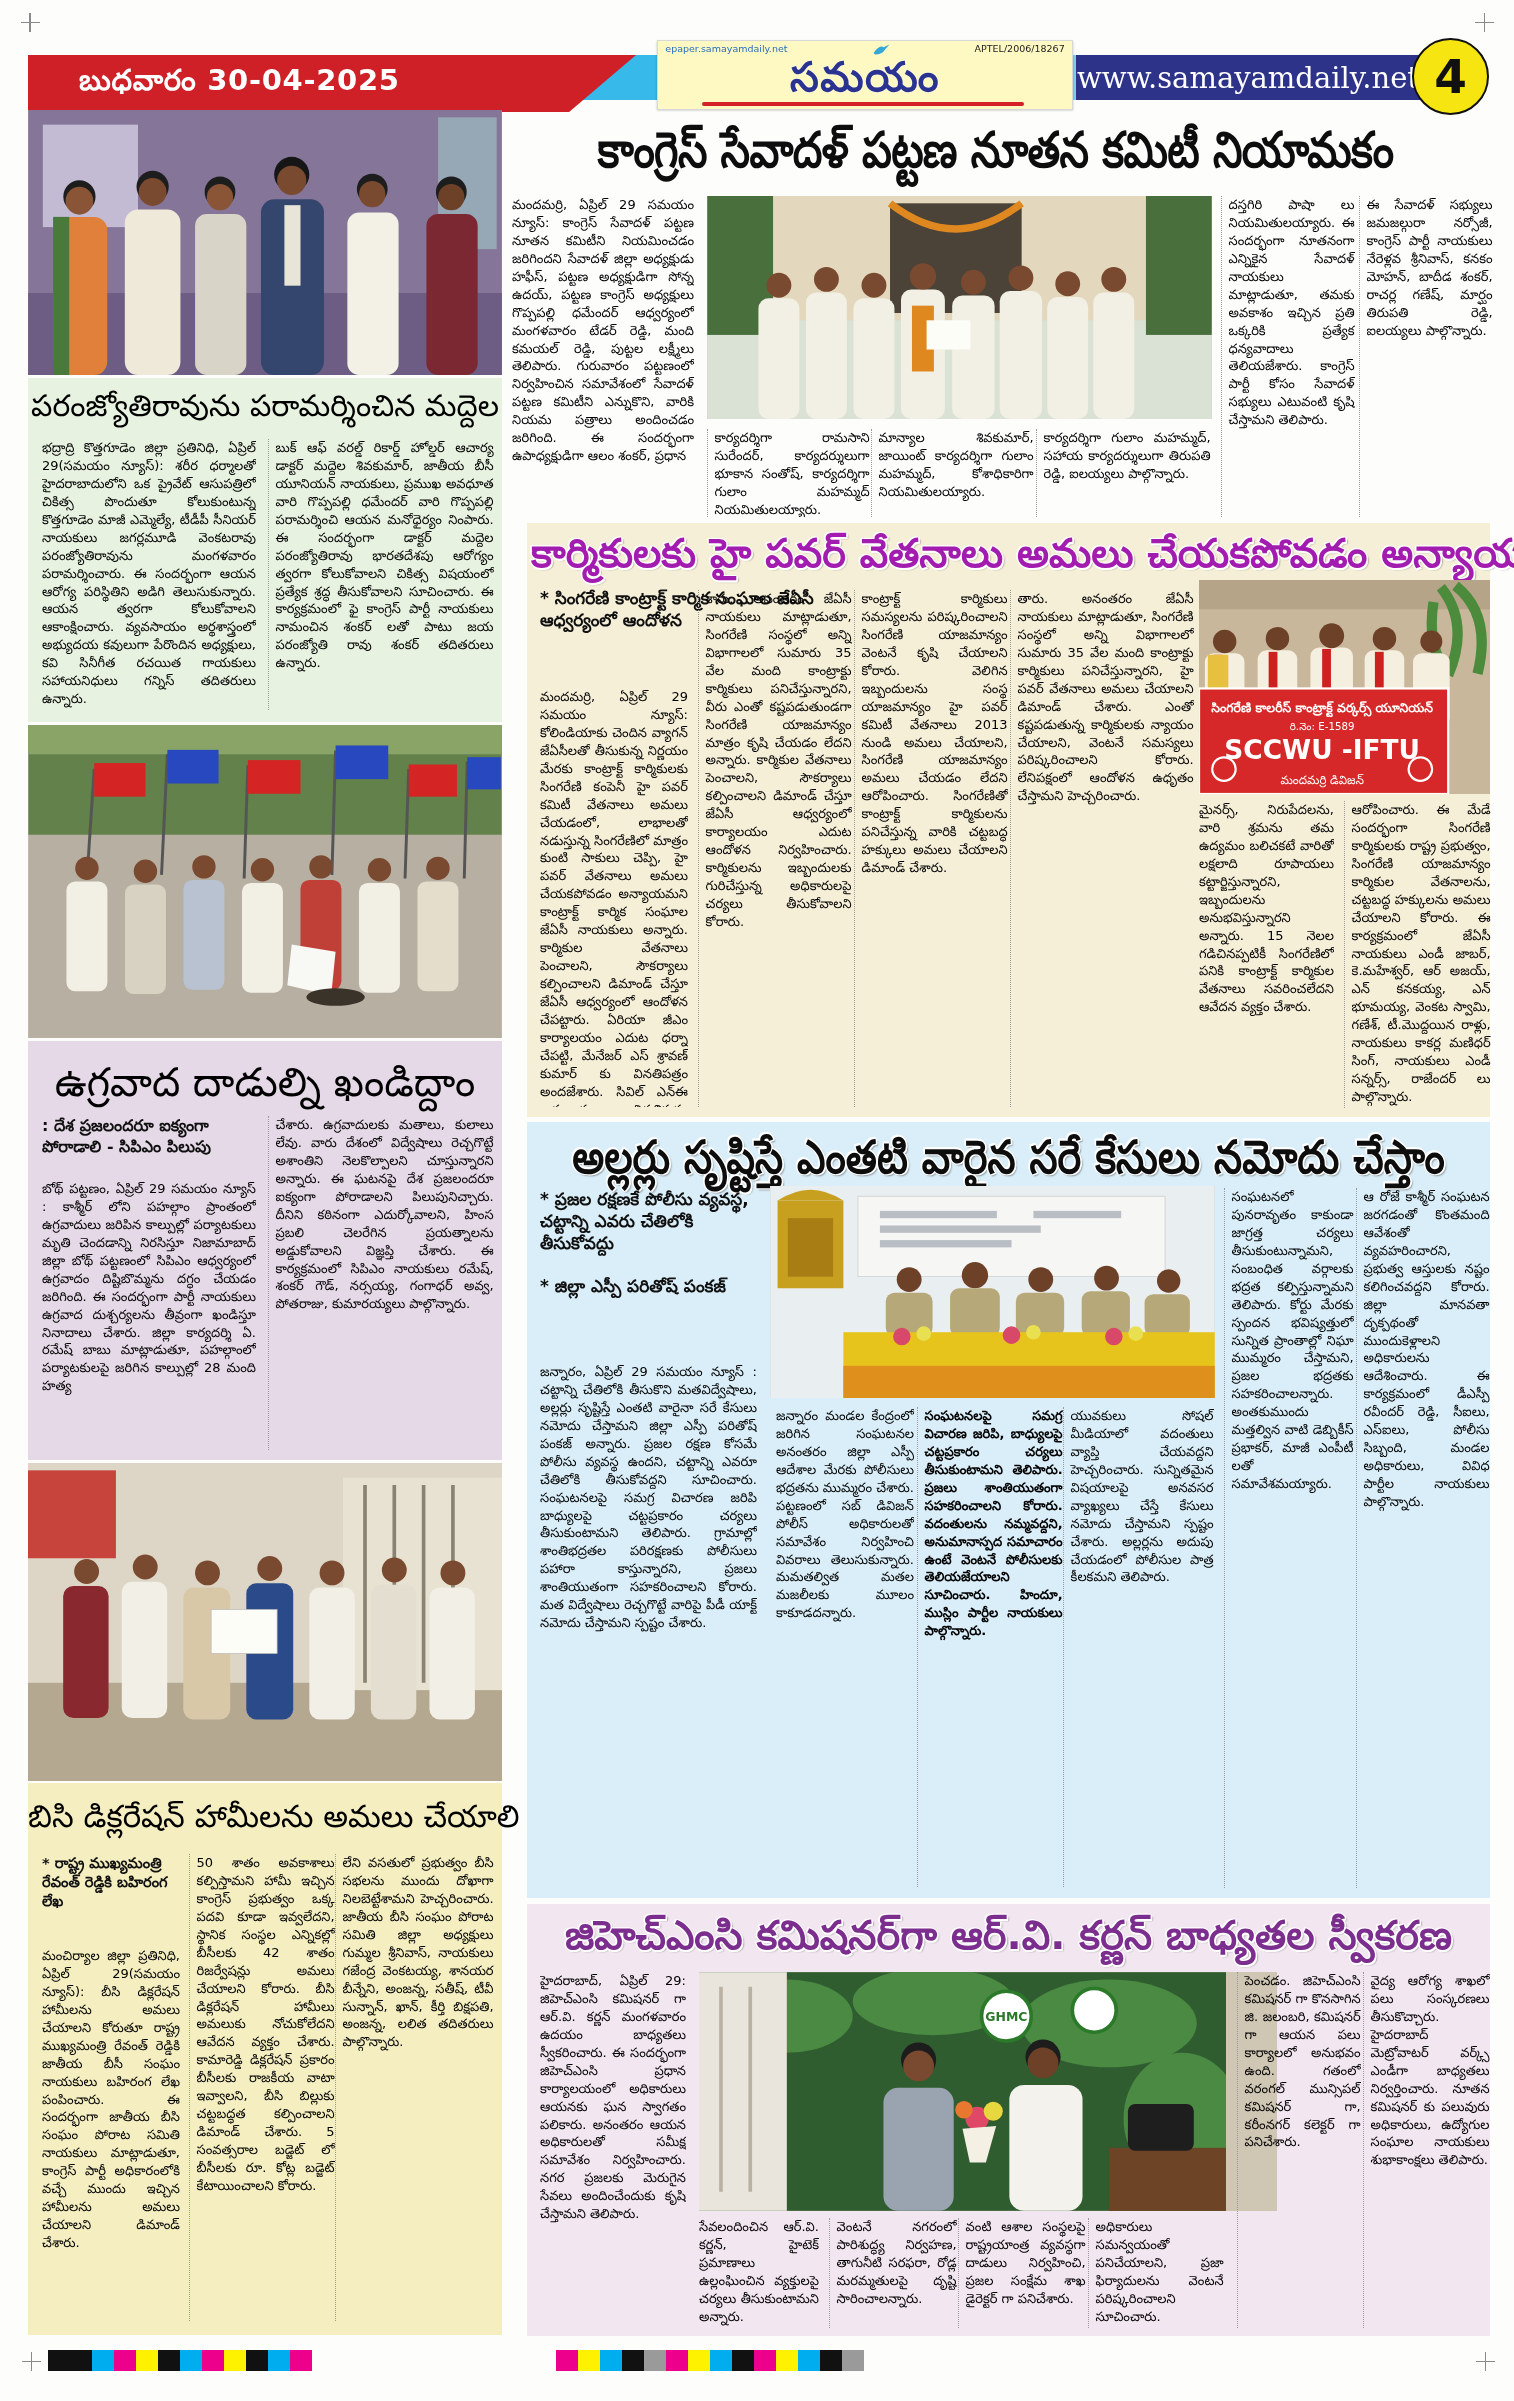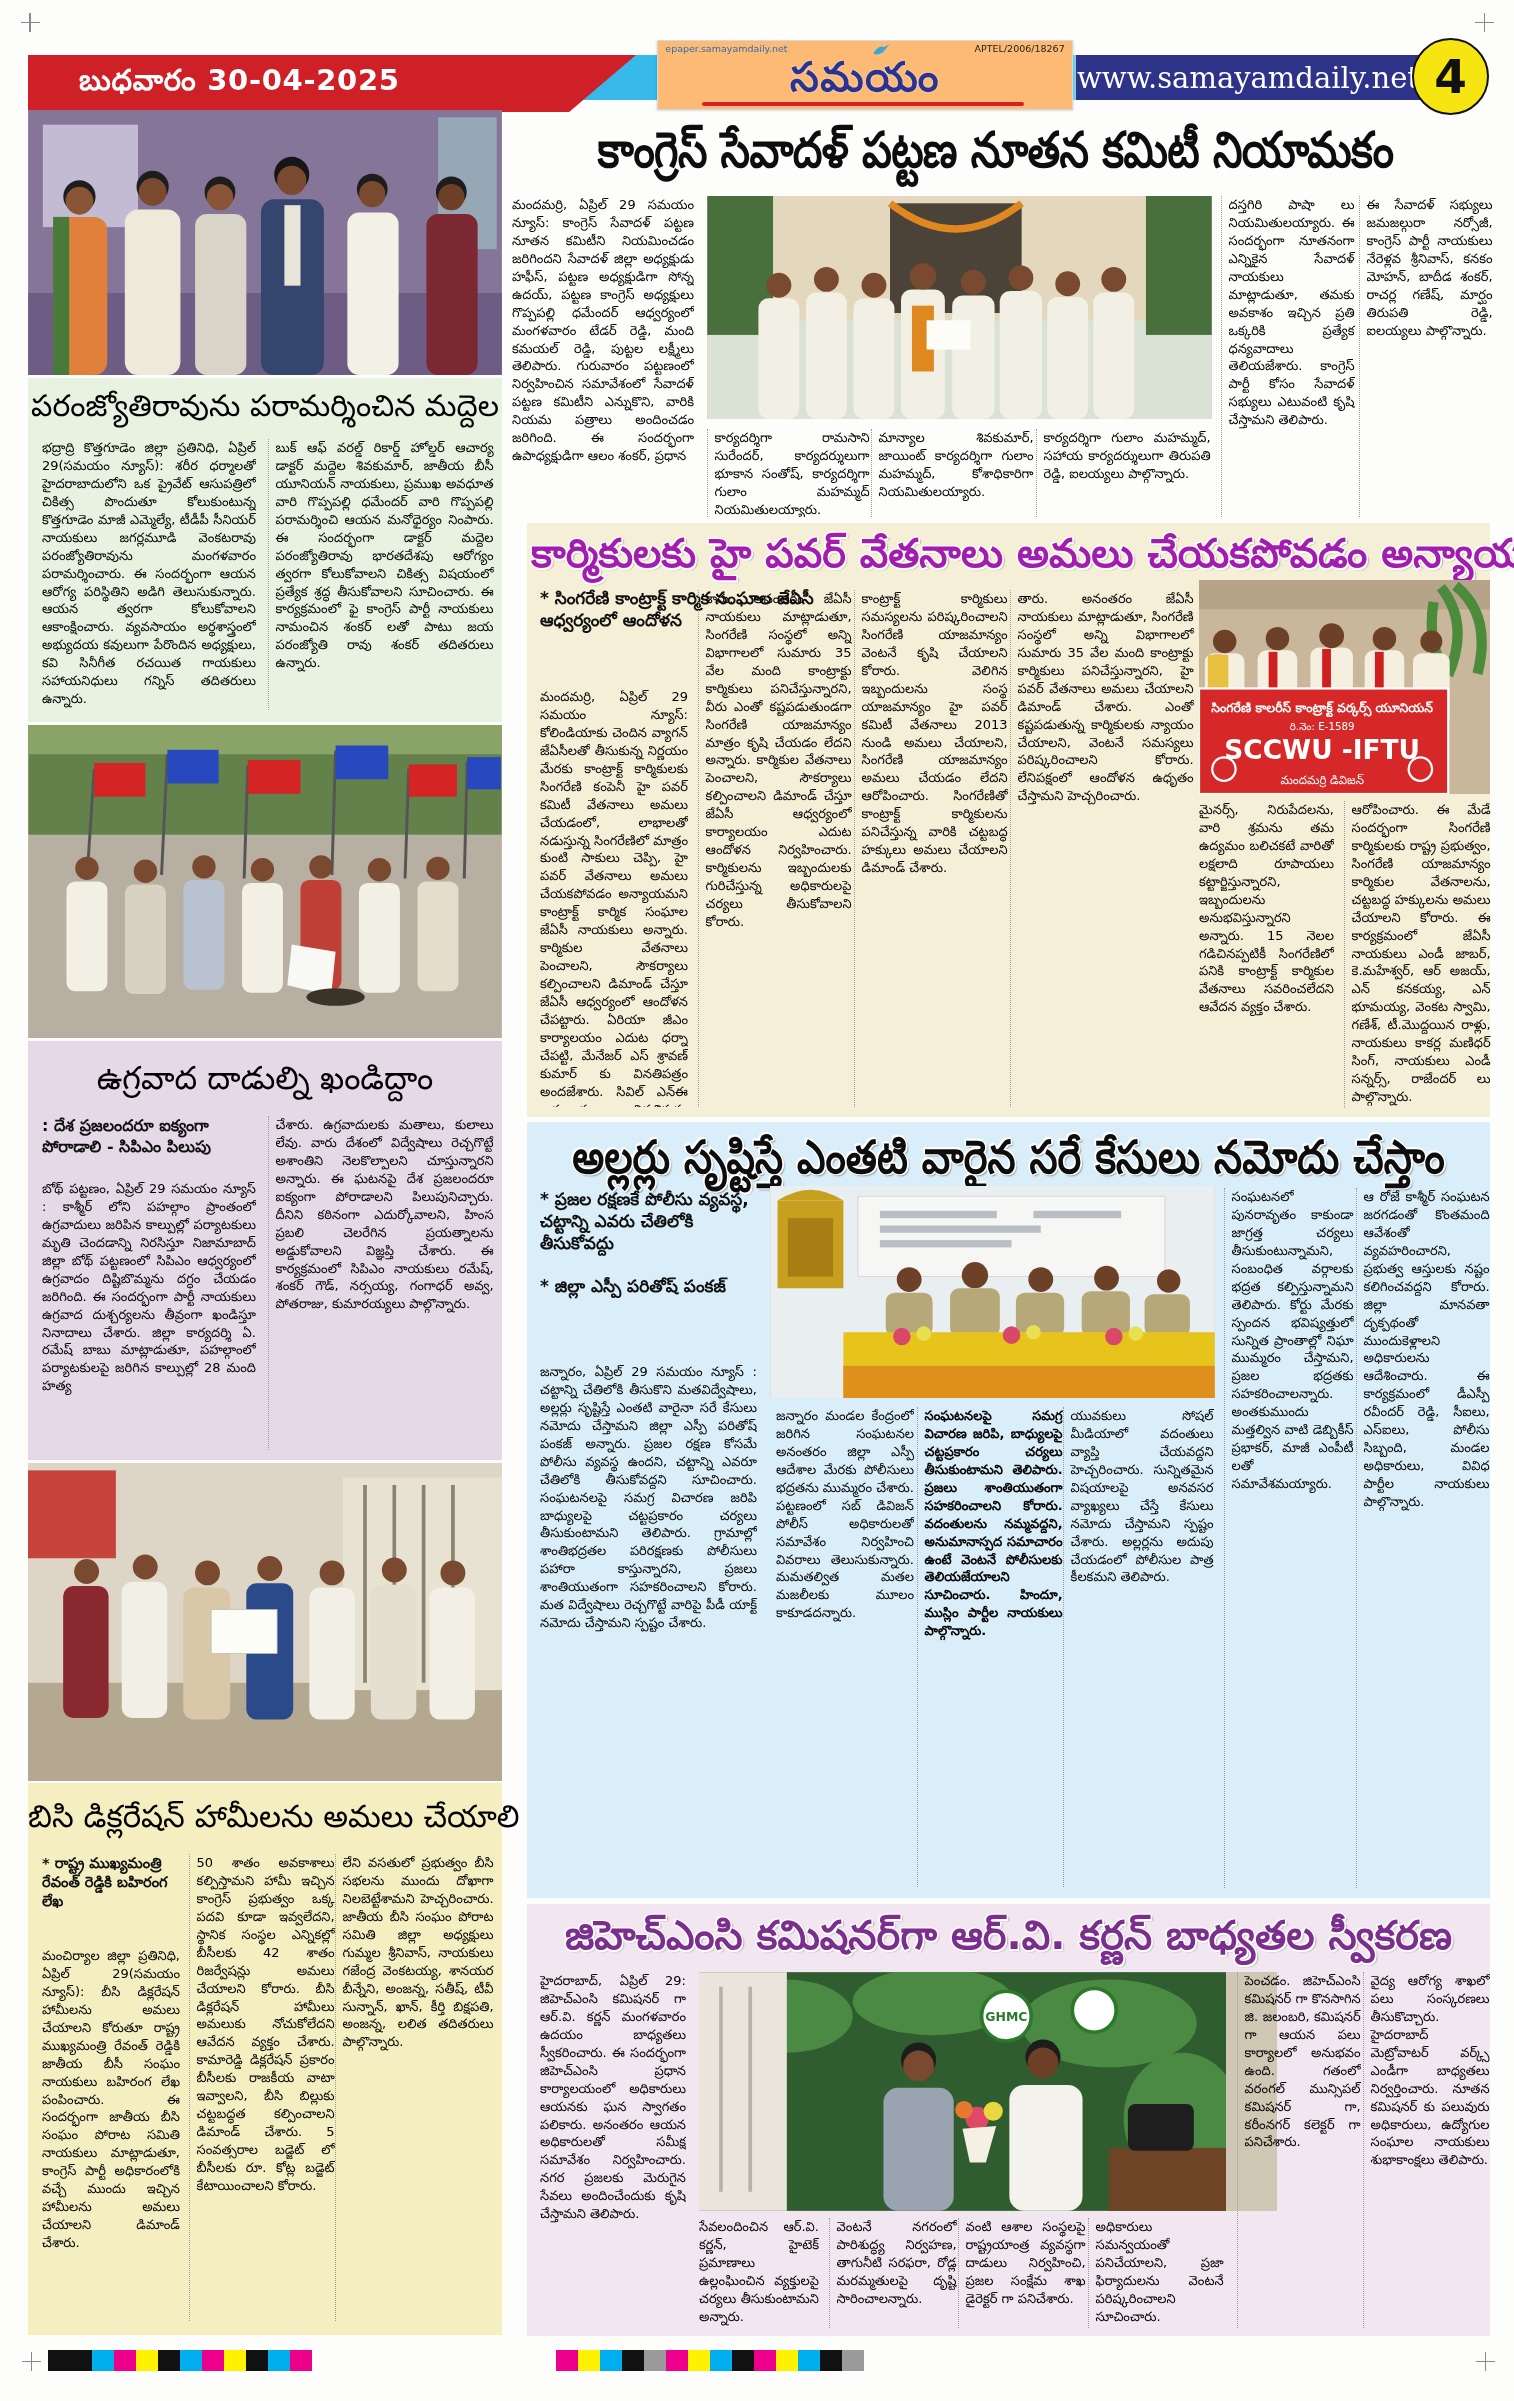--- a/index.html
+++ b/index.html
@@ -12,21 +12,21 @@
        background:linear-gradient(90deg,#37b9e9 55%,#7fd4f2 78%,#b9e9f9 100%);}
   .bar-red{position:absolute;left:0;top:0;width:608px;height:57px;background:#cf2027;
            clip-path:polygon(0 0,100% 0,89% 100%,0 100%);display:flex;align-items:center;}
   .date-txt{color:#fff;font-weight:bold;font-size:29px;padding-left:51px;letter-spacing:0.7px;}
   .bar-blue{position:absolute;left:1076px;top:55px;width:344px;height:45px;background:#2d3389;
             display:flex;align-items:center;justify-content:center;}
   .bar-blue span{color:#fff;font-family:"DejaVu Serif",serif;font-size:29px;}
   .page-circle{position:absolute;left:1412px;top:38px;width:73px;height:73px;border-radius:50%;
                background:#f6e511;border:2.9px solid #111;display:flex;align-items:center;justify-content:center;
                font-size:47px;font-weight:bold;color:#111;z-index:3;}
-  .logo-box{position:absolute;left:657px;top:40px;width:416px;height:70px;background:#fdba74;
+  .logo-box{position:absolute;left:657px;top:40px;width:416px;height:70px;background:#fef9c3;
             border:0.7px solid #d8d8d8;box-shadow:0 0.7px 2.2px rgba(0,0,0,.25);z-index:2;padding:1.5px 7.3px;box-sizing:border-box;}
   .logo-top{display:flex;justify-content:space-between;font-size:9.5px;}
   .logo-top .ep{color:#2a6fb8;}
   .logo-top .rg{color:#222;}
   .logo-main{text-align:center;font-size:41px;font-weight:bold;color:#2a3490;line-height:42px;
              text-shadow:0 0 1.5px #fff;letter-spacing:1.5px;}
   .logo-swoosh{position:absolute;left:44px;bottom:2.9px;width:322px;height:3.7px;background:#d42027;border-radius:2.2px;}
 
   
   .h-main{font-weight:bold;color:#0d0d0d;text-align:center;font-size:42px;transform:scaleY(1.18);
@@ -274,21 +274,21 @@
         <rect x="372" y="212" width="56" height="150" rx="12" fill="#c04038"></rect>
         <rect x="452" y="216" width="56" height="150" rx="12" fill="#f2efe4"></rect>
         <rect x="532" y="214" width="56" height="150" rx="12" fill="#e4ddcc"></rect>
       </g>
       <path d="M360,300 l60,10 l-6,60 l-60,-14 z" fill="#f8f8f4"></path>
       <ellipse cx="420" cy="372" rx="40" ry="12" fill="#3a332a"></ellipse>
     </svg>
   </div>
 
   <div class="panel p-lav" style="left:28px;top:1041px;width:474px;height:419px;"></div>
-  <div class="abs h-left" style="left:28px;top:1059px;width:474px;font-size:32px;">ఉగ్రవాద దాడుల్ని ఖండిద్దాం</div>
+  <div class="abs h-left" style="left:28px;top:1059px;width:474px;font-size:40px;">ఉగ్రవాద దాడుల్ని ఖండిద్దాం</div>
   <div class="subhead" style="left:42px;top:1116px;width:205px;">: దేశ ప్రజలందరూ ఐక్యంగా పోరాడాలి - సిపిఎం పిలుపు</div>
   <div class="col" style="left:42px;top:1180px;width:214px;height:269px;">బోథ్ పట్టణం, ఏప్రిల్ 29 సమయం న్యూస్ : కాశ్మీర్ లోని పహల్గాం ప్రాంతంలో ఉగ్రవాదులు జరిపిన కాల్పుల్లో పర్యాటకులు మృతి చెందడాన్ని నిరసిస్తూ నిజామాబాద్ జిల్లా బోథ్ పట్టణంలో సిపిఎం ఆధ్వర్యంలో ఉగ్రవాదం దిష్టిబొమ్మను దగ్ధం చేయడం జరిగింది. ఈ సందర్భంగా పార్టీ నాయకులు ఉగ్రవాద దుశ్చర్యలను తీవ్రంగా ఖండిస్తూ నినాదాలు చేశారు. జిల్లా కార్యదర్శి ఏ. రమేష్ బాబు మాట్లాడుతూ, పహల్గాంలో పర్యాటకులపై జరిగిన కాల్పుల్లో 28 మంది హత్య</div>
   <div class="col sep" style="left:268px;top:1116px;width:218px;height:334px;">చేశారు. ఉగ్రవాదులకు మతాలు, కులాలు లేవు. వారు దేశంలో విద్వేషాలు రెచ్చగొట్టే అశాంతిని నెలకొల్పాలని చూస్తున్నారని అన్నారు. ఈ ఘటనపై దేశ ప్రజలందరూ ఐక్యంగా పోరాడాలని పిలుపునిచ్చారు. దీనిని కఠినంగా ఎదుర్కోవాలని, హింస ప్రబలి చెలరేగిన ప్రయత్నాలను అడ్డుకోవాలని విజ్ఞప్తి చేశారు. ఈ కార్యక్రమంలో సిపిఎం నాయకులు రమేష్, శంకర్ గౌడ్, నర్సయ్య, గంగాధర్ అవ్వ, పోతరాజు, కుమారయ్యలు పాల్గొన్నారు.</div>
 
   <div class="photo" style="left:28px;top:1463px;width:474px;height:318px;">
     <svg width="474" height="318" viewBox="0 0 647 434">
       <rect width="647" height="434" fill="#ddd6c6"></rect>
       <rect y="300" width="647" height="134" fill="#b4a890"></rect>
       <rect x="430" y="20" width="217" height="290" fill="#e8e2d2"></rect>
       <g stroke="#8a8374" stroke-width="5">

